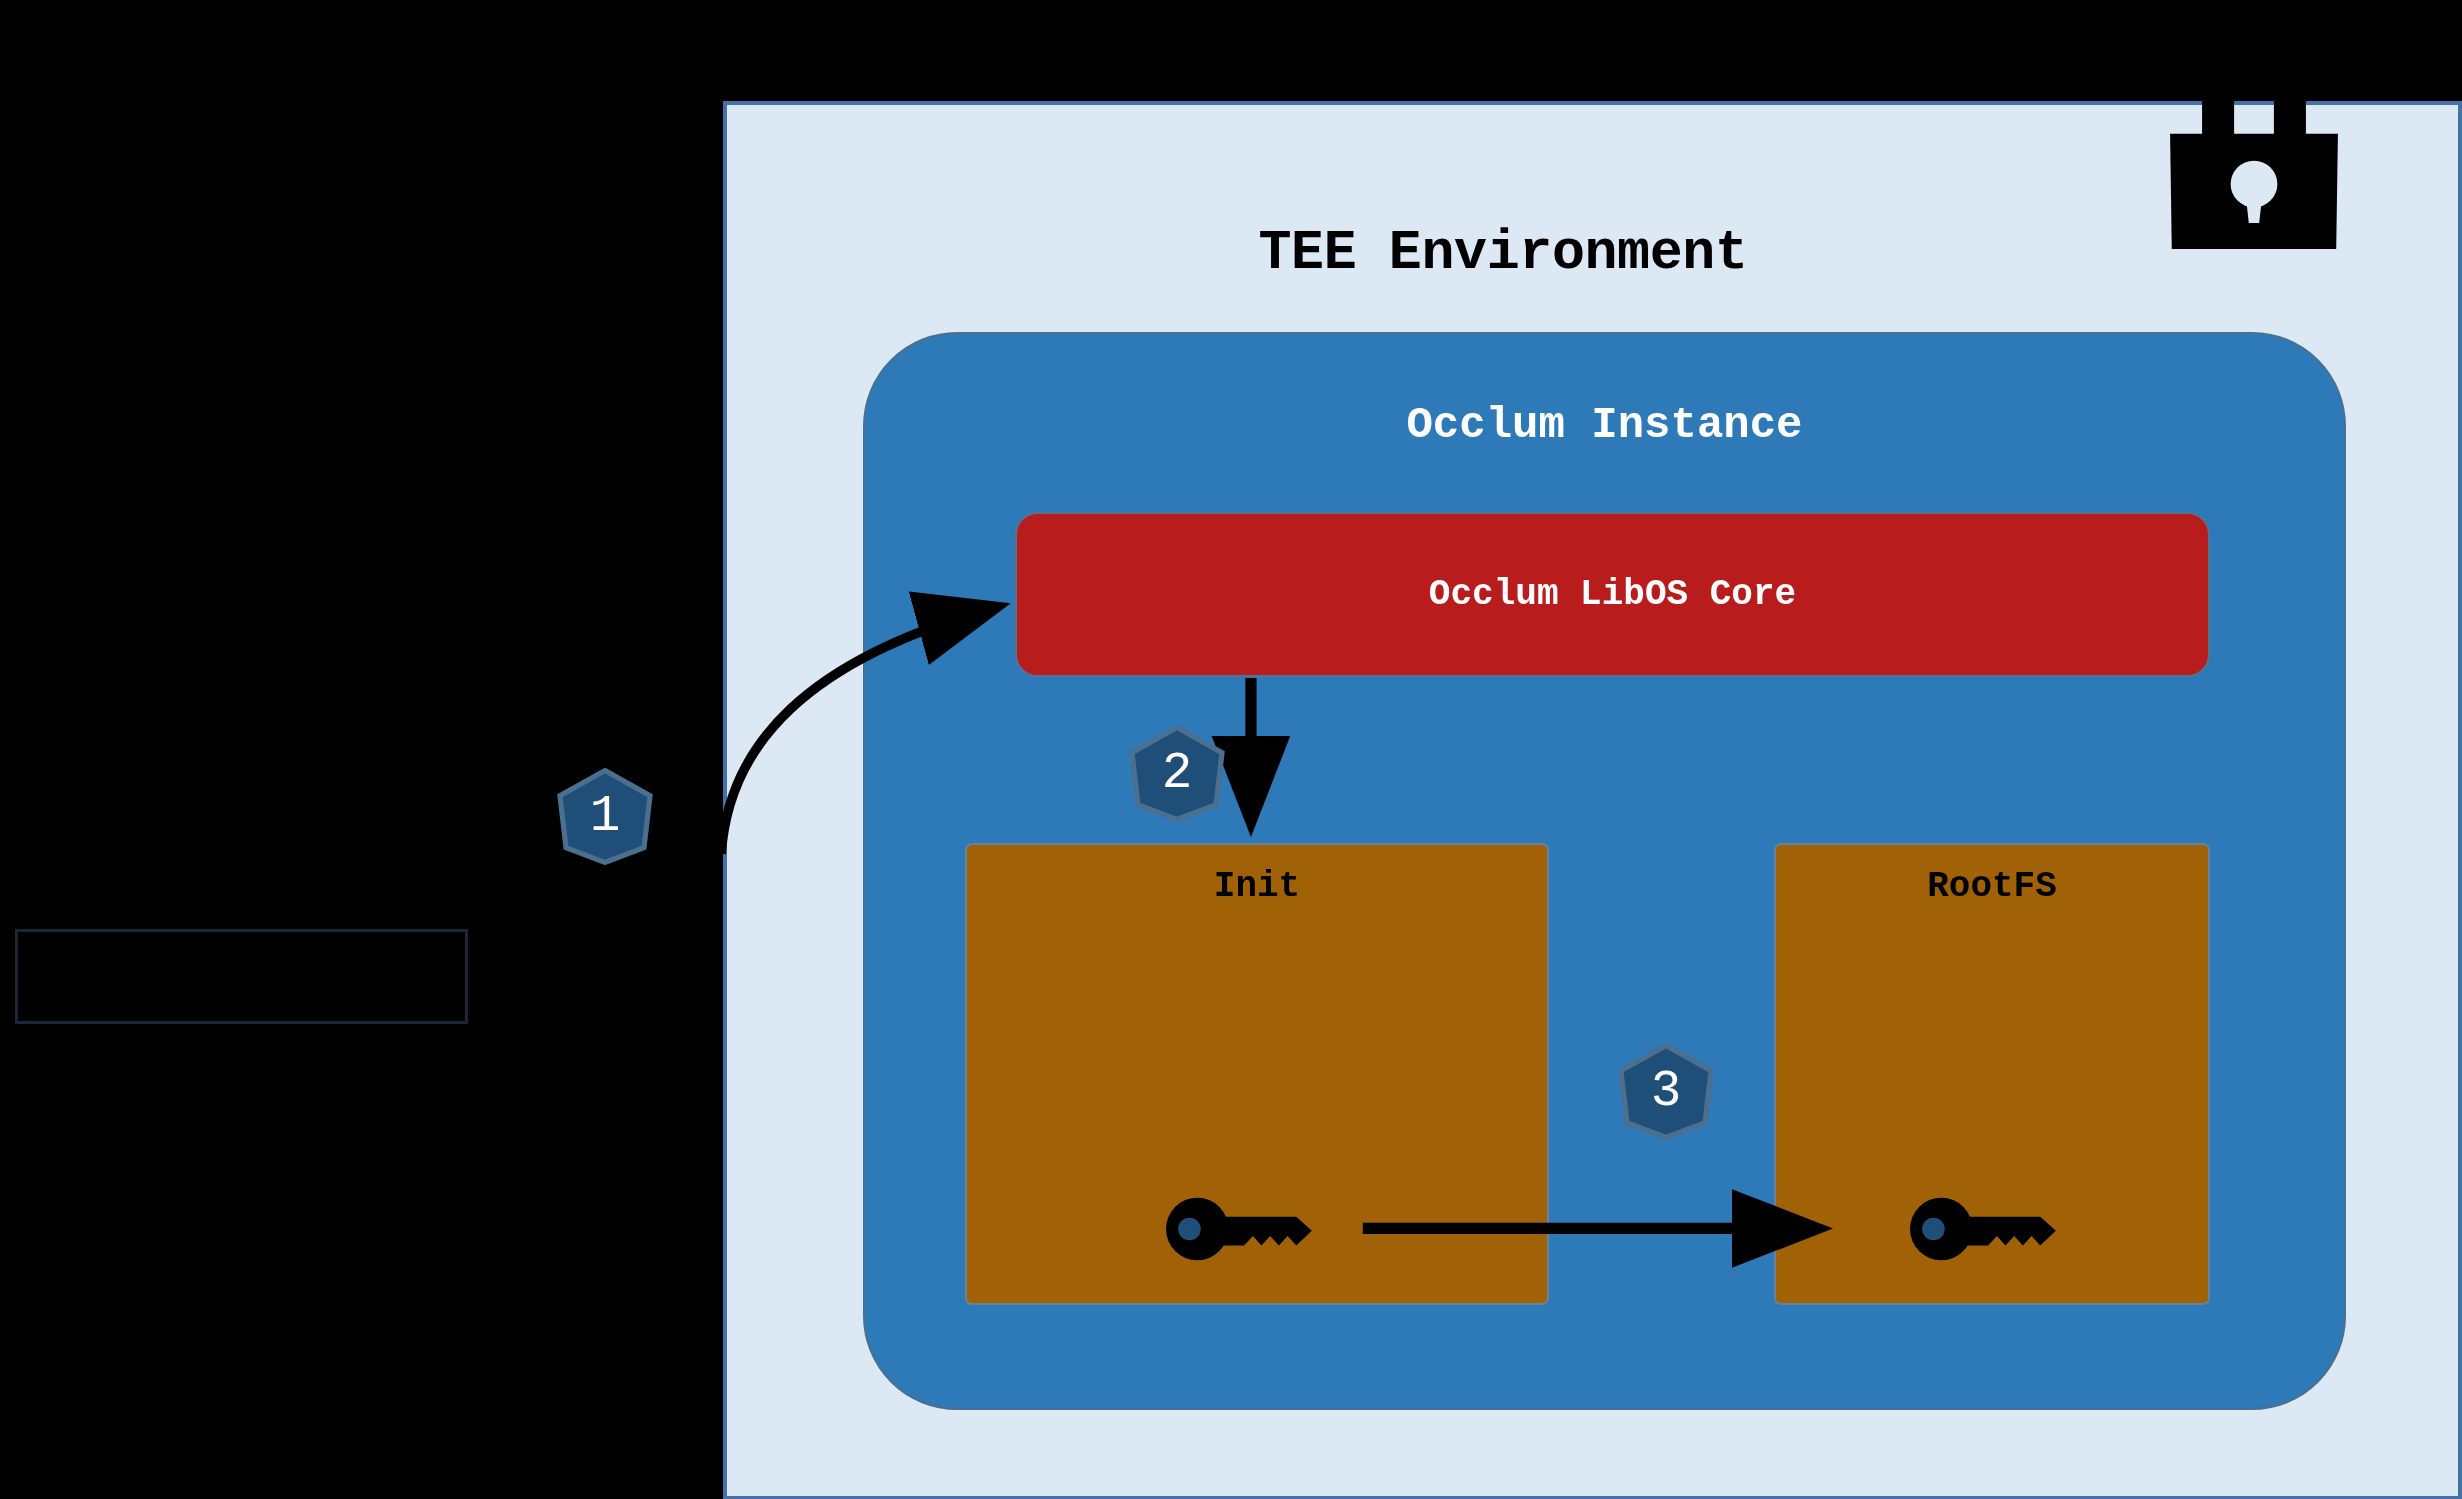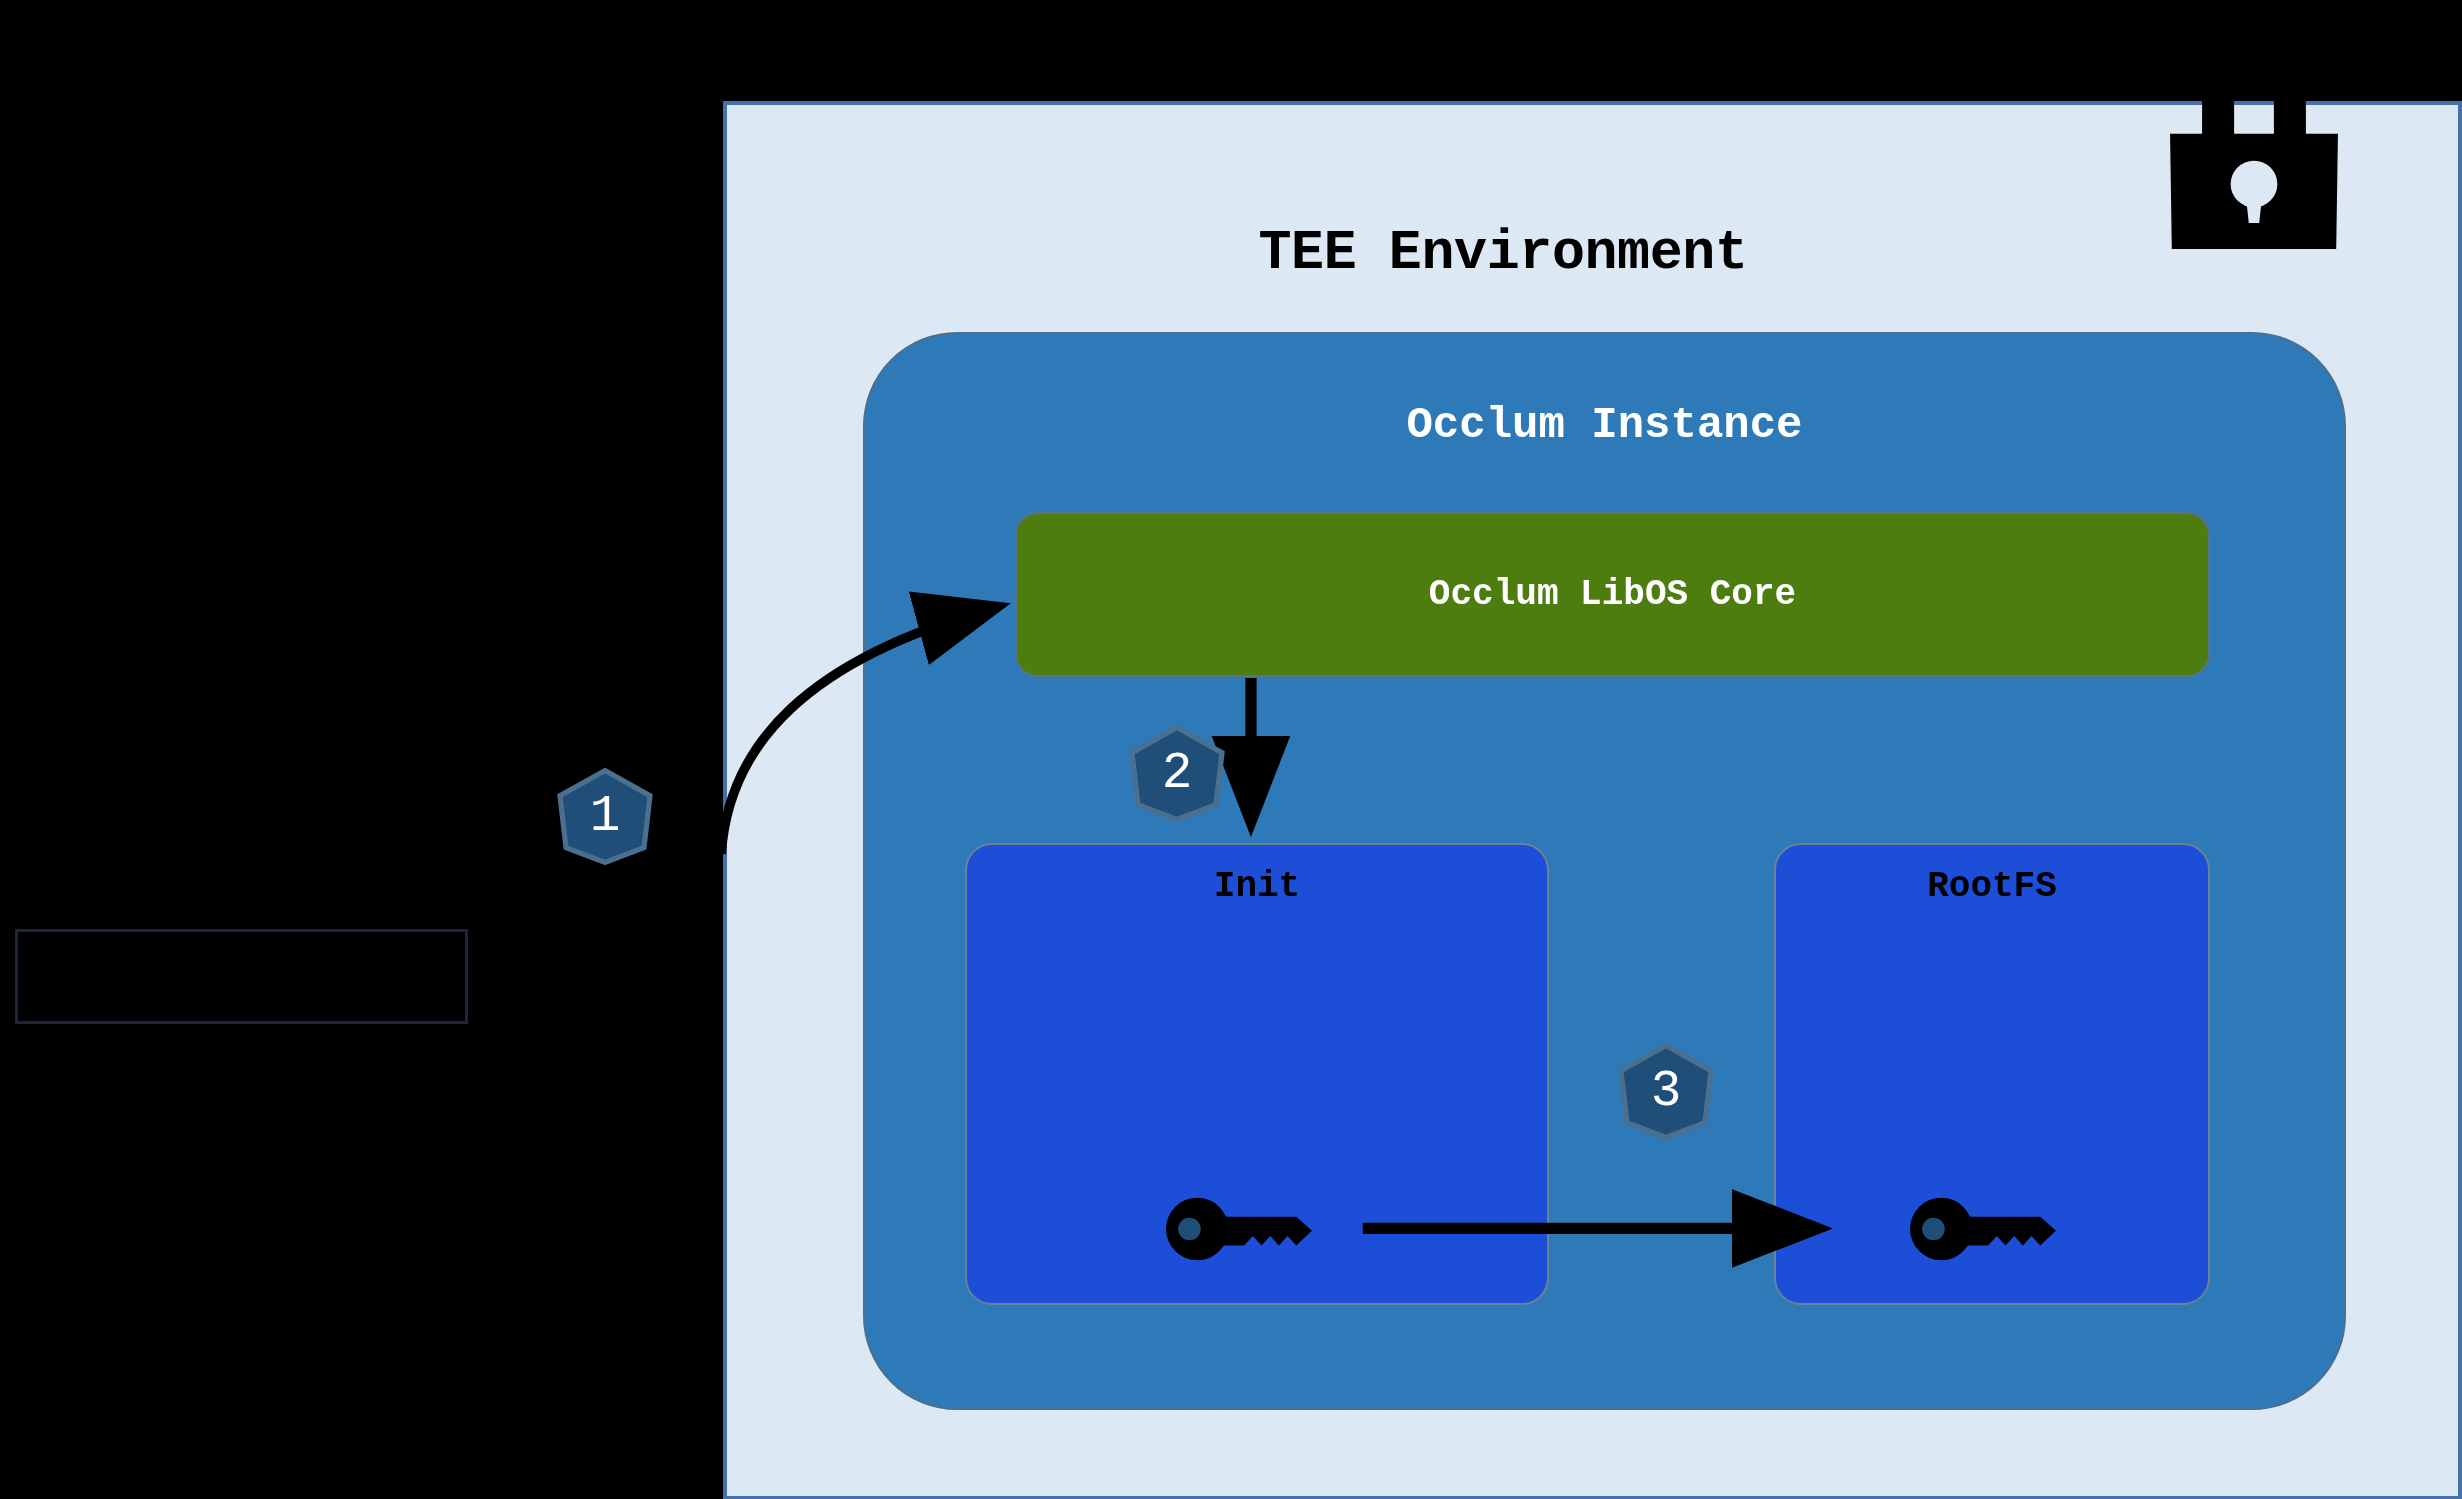--- a/index.html
+++ b/index.html
@@ -94,41 +94,41 @@
     line-height: 1;
   }
 
   
   .libos-core {
     position: absolute;
     left: 1015px;
     top: 512px;
     width: 1195px;
     height: 165px;
-    background: #4d7c0f;
+    background: #b91c1c;
     border: 2.6px solid #56738d;
     border-radius: 22.5px;
     box-sizing: border-box;
     display: flex;
     align-items: center;
     justify-content: center;
   }
   .libos-core-label {
     font-size: 36px;
     font-weight: bold;
     color: #ffffff;
     line-height: 1;
   }
 
   
   .sub-box {
     position: absolute;
-    background: #1d4ed8;
+    background: #a16207;
     border: 2.6px solid #6b8296;
-    border-radius: 27px;
+    border-radius: 7px;
     box-sizing: border-box;
   }
   .box-init { left: 965px; top: 843px; width: 584px; height: 462px; }
   .box-rootfs { left: 1774px; top: 843px; width: 436px; height: 462px; padding-left: 42px; }
 
   .sub-box-title {
     position: absolute;
     left: 0;
     top: 24px;
     width: 100%;

